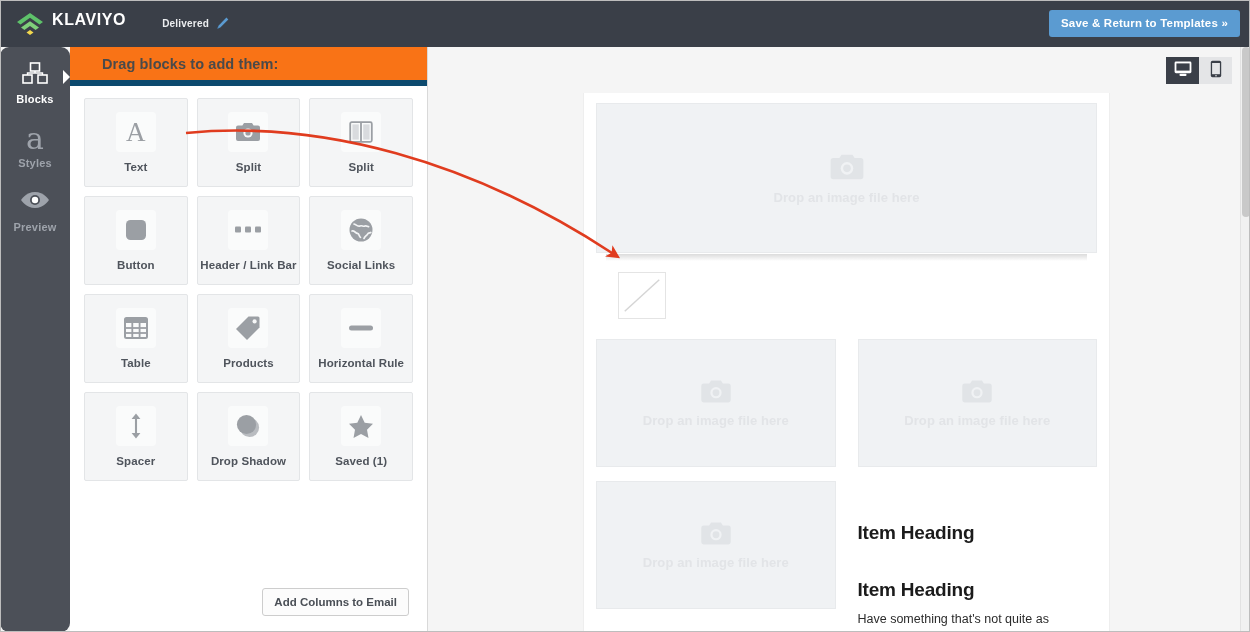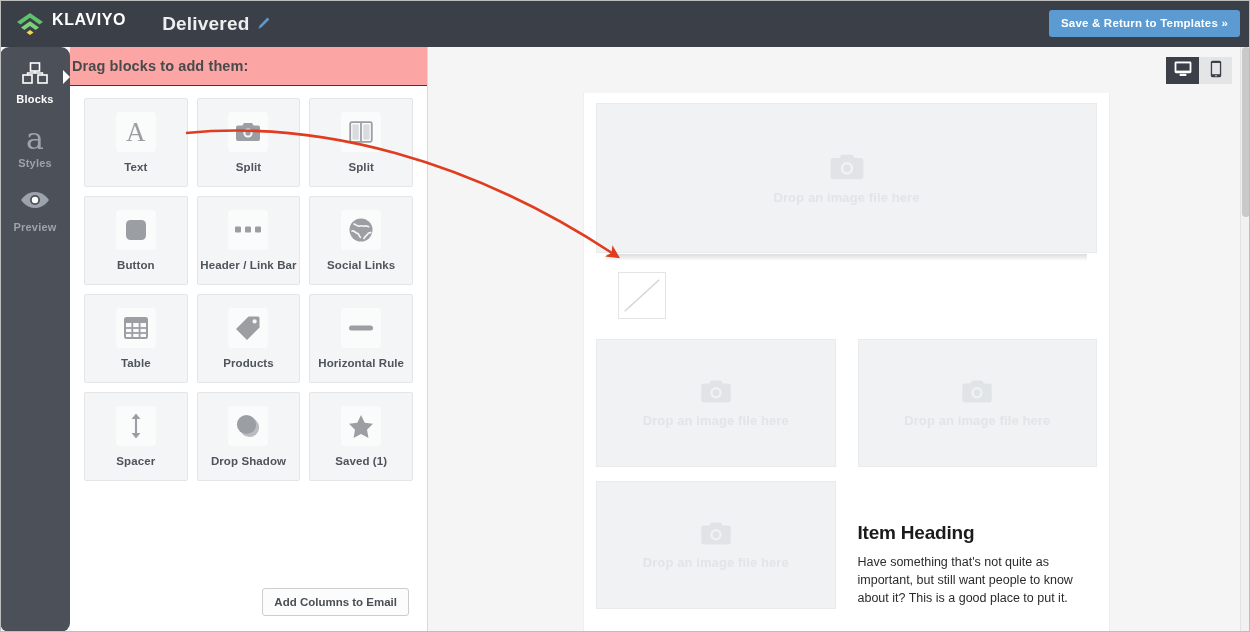--- a/index.html
+++ b/index.html
@@ -27,21 +27,21 @@
   .brand { display: flex; align-items: flex-start; margin-left: 15px; }
   .brand-logo { width: 30px; height: 26px; position: relative; margin-right: 7px; }
   .brand-name {
     color: #ffffff; font-size: 16px; font-weight: bold;
     letter-spacing: 0.6px;
   }
   .doc-title-wrap {
     display: flex; align-items: center; margin-left: 36px;
   }
   .doc-title {
-    color: #eceef0; font-size: 19px; font-weight: bold;
+    color: #eceef0; font-size: 10px; font-weight: bold;
     letter-spacing: 0.2px;
   }
   .pencil-icon { margin-left: 6px; display: inline-flex; }
   .topbar-right { margin-left: auto; margin-right: 10px; }
   .save-btn {
     background: #5b9bd1;
     color: #ffffff;
     border: none;
     border-radius: 3px;
     font-family: "Liberation Sans", sans-serif;
@@ -98,24 +98,24 @@
   .panel {
     position: absolute; top: 47px; left: 70px;
     width: 358px; height: 585px;
     background: #ffffff;
     border-right: 1px solid #d9d9d9;
     z-index: 20;
     display: flex; flex-direction: column;
   }
   .panel-head {
     height: 39px;
-    background: #fca5a5;
-    border-bottom: 1px solid #0c4a6e;
+    background: #f97316;
+    border-bottom: 6px solid #0c4a6e;
     display: flex; align-items: center;
-    padding-left: 2px;
+    padding-left: 32px;
   }
   .panel-head-title {
     font-size: 14.5px; font-weight: bold; color: #4a4a4a;
     letter-spacing: 0.1px;
   }
   .blocks-grid {
     padding: 12px 14px 0 14px;
     display: grid;
     grid-template-columns: repeat(3, 1fr);
     gap: 9px;
@@ -554,21 +554,20 @@
                   <path d="M9 2 h8 l1.6 2.4 H23 a2 2 0 0 1 2 2 V18 a2 2 0 0 1 -2 2 H3 a2 2 0 0 1 -2 -2 V6.4 a2 2 0 0 1 2 -2 h4.4 Z" fill="#e1e4e7"></path>
                   <circle cx="13" cy="12" r="4.6" fill="#f0f2f4"></circle>
                   <circle cx="13" cy="12" r="2.8" fill="#e1e4e7"></circle>
                 </svg>
               </span>
               <span class="dz-text">Drop an image file here</span>
             </div>
           </div>
           <div class="split-right">
             <div class="item-heading">Item Heading</div>
-            <div class="item-body">Have something that's not quite as important, but still want people to know about it? This is a good place to put it.</div>
             <div class="item-heading">Item Heading</div>
             <div class="item-body">Have something that's not quite as</div>
           </div>
         </div>
 
       </div>
     </div>
   </div>
 
   <div class="scroll-track">

